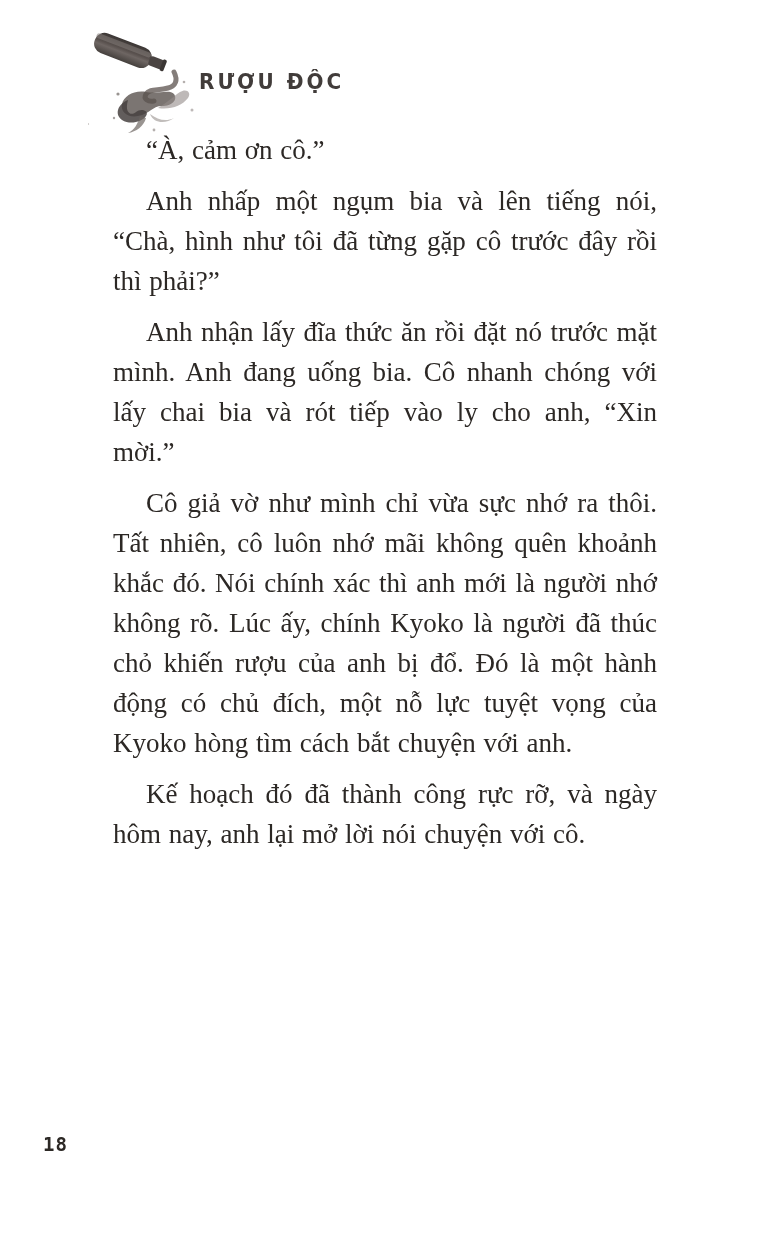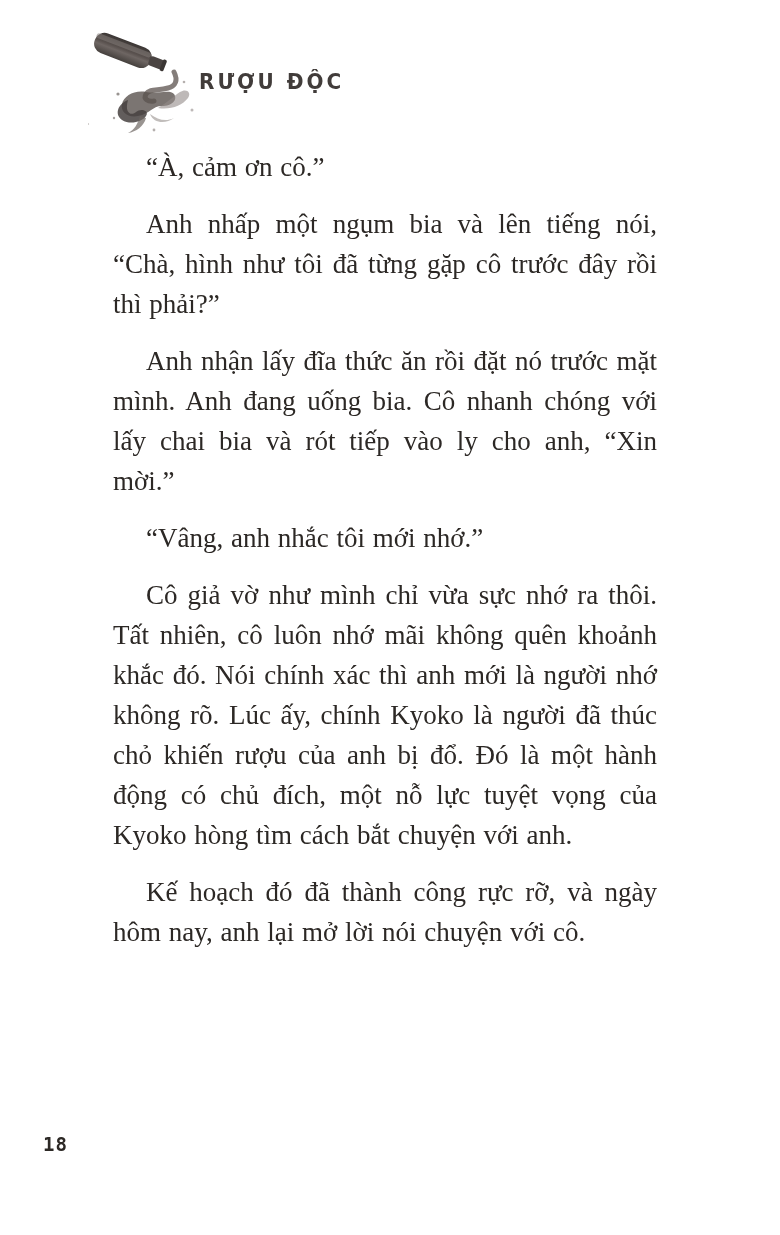--- a/index.html
+++ b/index.html
@@ -48,21 +48,21 @@
     left: 113px;
     top: 130px;
     width: 544px;
     color: #2c2825;
   }
   .body-text p {
     font-size: 27px;
     line-height: 40px;
     text-align: justify;
     text-indent: 33px;
-    margin: 17px 0 11px 0;
+    margin: 0 0 11px 0;
     word-spacing: 1px;
   }
   .page-number {
     position: absolute;
     left: 0;
     top: 1133px;
     width: 780px;
     text-align: left;
     font-family: "DejaVu Sans Mono", monospace;
     font-weight: 700;
@@ -114,20 +114,19 @@
       <circle cx="90, " cy="94" r="1.1" fill="#938b88" opacity="0.5"></circle>
     </svg>
 
     <div class="chapter-title">RƯỢU ĐỘC</div>
   </div>
 
   <div class="body-text">
     <p>“À, cảm ơn cô.”</p>
     <p>Anh nhấp một ngụm bia và lên tiếng nói, “Chà, hình như tôi đã từng gặp cô trước đây rồi thì phải?”</p>
     <p>Anh nhận lấy đĩa thức ăn rồi đặt nó trước mặt mình. Anh đang uống bia. Cô nhanh chóng với lấy chai bia và rót tiếp vào ly cho anh, “Xin mời.”</p>
-    <p>“Vâng, anh nhắc tôi mới nhớ.”</p>
     <p>Cô giả vờ như mình chỉ vừa sực nhớ ra thôi. Tất nhiên, cô luôn nhớ mãi không quên khoảnh khắc đó. Nói chính xác thì anh mới là người nhớ không rõ. Lúc ấy, chính Kyoko là người đã thúc chỏ khiến rượu của anh bị đổ. Đó là một hành động có chủ đích, một nỗ lực tuyệt vọng của Kyoko hòng tìm cách bắt chuyện với anh.</p>
     <p>Kế hoạch đó đã thành công rực rỡ, và ngày hôm nay, anh lại mở lời nói chuyện với cô.</p>
   </div>
 
   <div class="page-number">18</div>
 
 </div>
 
 </body></html>

